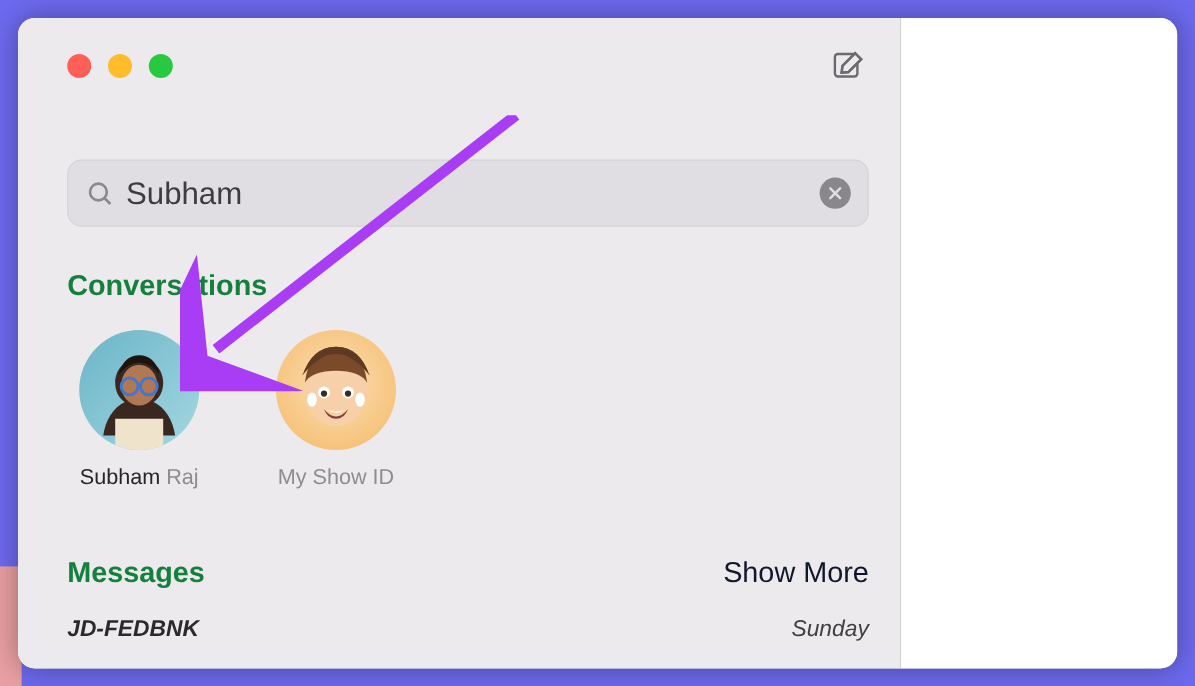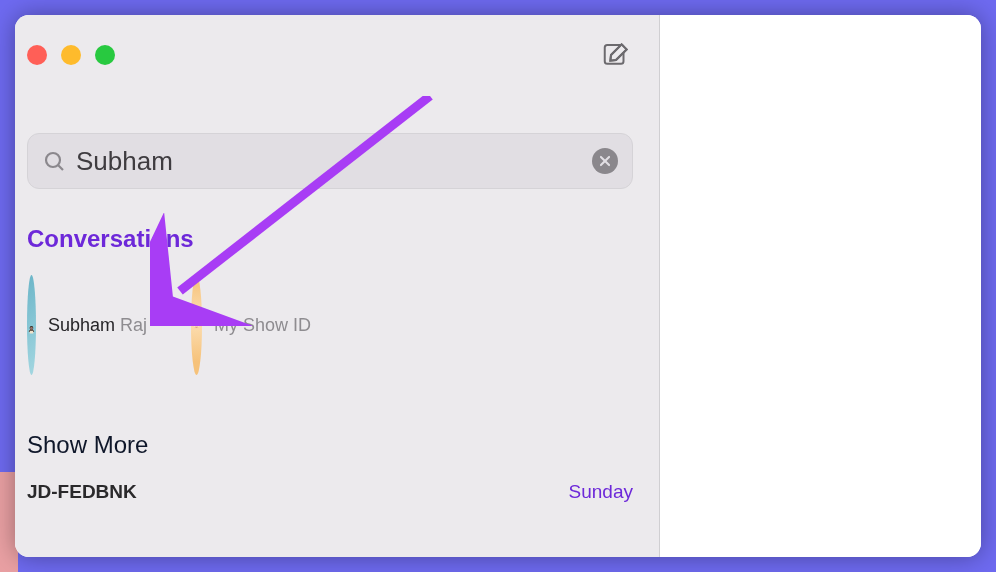--- a/index.html
+++ b/index.html
@@ -21,26 +21,26 @@
       border-radius: 14px;
       overflow: hidden;
       box-shadow: 0 0 25px rgba(0,0,0,.35);
     }
     .app {
       display: flex;
       width: 100%;
       height: 100%;
     }
     .sidebar {
-      width: 645px;
+      width: 736px;
       background: #eceaed;
       border-right: 1px solid #d0cfd2;
       display: flex;
       flex-direction: column;
-      padding: 18px 26px 0 12px;
+      padding: 18px 26px 0 41px;
     }
     .header-row {
       display: flex;
       align-items: center;
       justify-content: space-between;
       height: 44px;
     }
     .traffic-lights { display: flex; gap: 14px; }
     .tl { width: 20px; height: 20px; border-radius: 50%; }
     .tl.close { background: #ff5f57; }
@@ -76,28 +76,28 @@
     .clear-btn {
       width: 26px; height: 26px; border-radius: 50%;
       background: #8a878c;
       display:flex; align-items:center; justify-content:center;
       color: #e1dee3;
     }
 
     .section-title {
       font-size: 24px;
       font-weight: 700;
-      color: #6d28d9;
+      color: #15803d;
     }
     .sect-conversations { margin-top: 36px; }
 
     .convo-row { margin-top: 22px; display:flex; gap: 44px; }
     .convo-item {
       width: 120px;
-      display:flex; flex-direction:row; align-items:center;
+      display:flex; flex-direction:column; align-items:center;
       gap: 12px;
     }
     .avatar {
       width: 100px; height: 100px; border-radius: 50%;
       overflow:hidden;
       display:flex; align-items:center; justify-content:center;
     }
     .avatar-1 { background: linear-gradient(135deg,#6bb5c8 0%, #a4d7e1 100%); }
     .avatar-1 svg { transform: translateY(4px); }
     .avatar-2 { background: radial-gradient(circle at 50% 45%, #fce0b6 0%, #f6c27a 75%); }
@@ -113,23 +113,24 @@
       font-size: 24px;
       color: #0f172a;
       font-weight: 500;
       cursor:pointer;
     }
 
     .msg-row {
       margin-top: 22px;
       display:flex; align-items:center; justify-content:space-between;
       font-size: 19px;
+      font-style: italic;
     }
     .msg-name { color:#2a292b; font-weight:600; }
-    .msg-time { color:#6d28d9; }
+    .msg-time { color:#404040; }
 
     .main-pane { flex:1; background:#fff; }
 
     
     .arrow {
       position:absolute;
       left: 150px;
       top: 96px;
       pointer-events:none;
     }
@@ -219,20 +220,21 @@
             </svg>
           </div>
           <div class="convo-label">
             <span class="hl"></span><span class="dim">My Show ID</span>
           </div>
         </div>
 
       </div>
 
       <div class="messages-header">
+        <div class="section-title">Messages</div>
         <div class="show-more">Show More</div>
       </div>
 
       <div class="msg-row">
         <div class="msg-name">JD-FEDBNK</div>
         <div class="msg-time">Sunday</div>
       </div>
 
     </aside>
 

